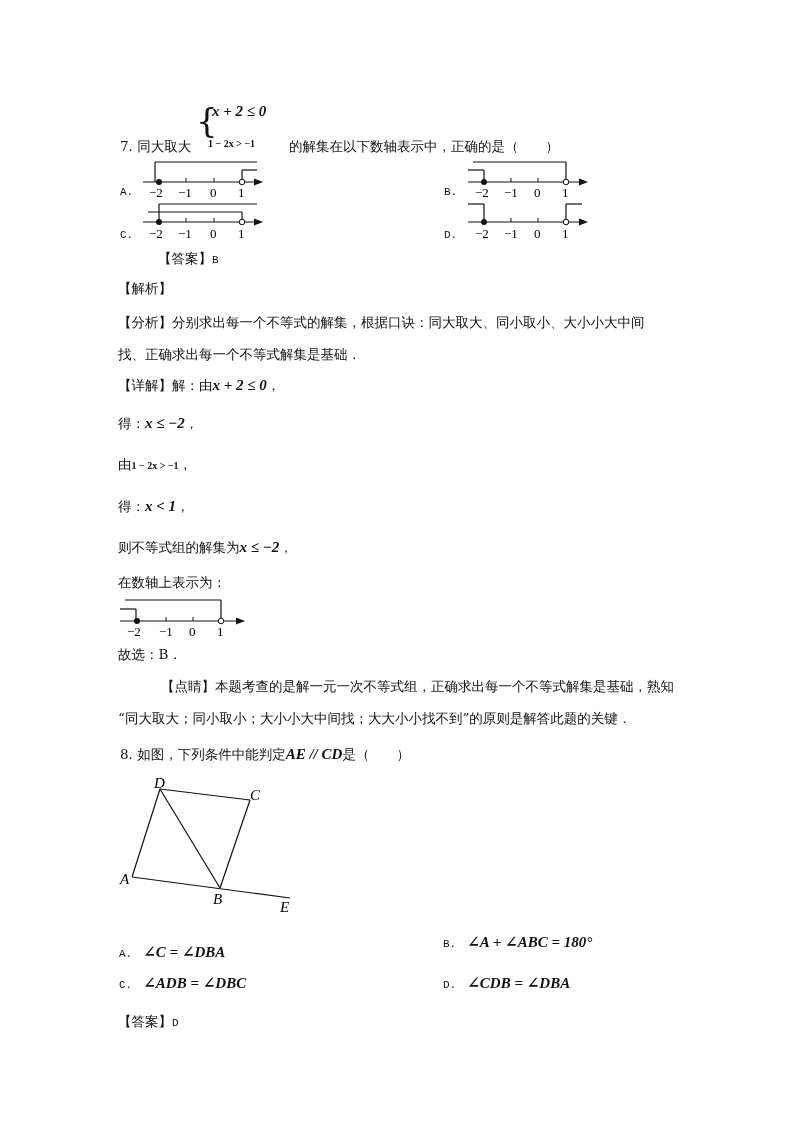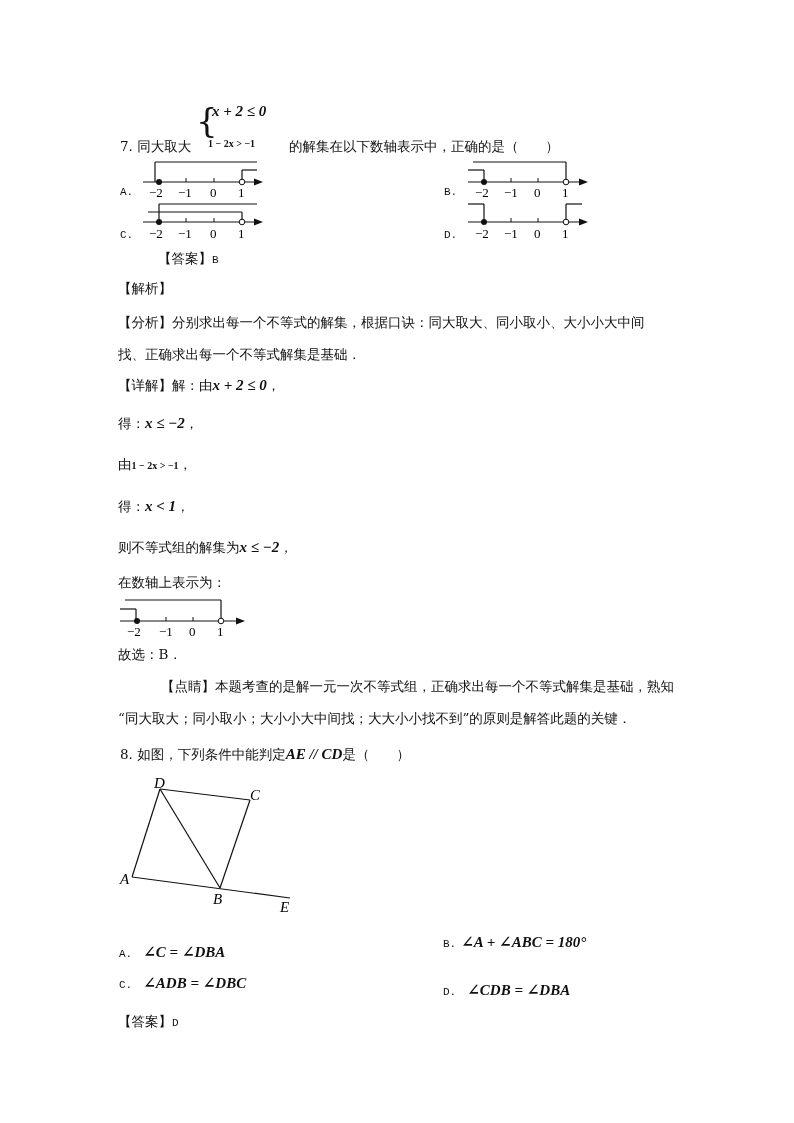--- a/index.html
+++ b/index.html
@@ -164,26 +164,26 @@
   <text x="103" y="134" font-size="15" font-style="italic">B</text>
   <text x="170" y="142" font-size="15" font-style="italic">E</text>
 </svg>
 
 <div class="abs" style="left:119px;top:932px;margin-top:10px;">
   <span class="optlabel">A.</span>
   <span class="math" style="margin-left:6px;">∠C = ∠DBA</span>
 </div>
 <div class="abs" style="left:443px;top:932px;">
   <span class="optlabel">B.</span>
-  <span class="math" style="">∠A + ∠ABC = 180°</span>
+  <span class="math" style="margin-left:6px;">∠A + ∠ABC = 180°</span>
 </div>
 <div class="abs" style="left:119px;top:973px;">
   <span class="optlabel">C.</span>
   <span class="math" style="margin-left:6px;">∠ADB = ∠DBC</span>
 </div>
-<div class="abs" style="left:443px;top:973px;margin-top:7px;">
+<div class="abs" style="left:443px;top:973px;">
   <span class="optlabel">D.</span>
   <span class="math" style="margin-left:6px;">∠CDB = ∠DBA</span>
 </div>
 
 <div class="abs txt" style="left:118px;top:1012px;">
   <span>【答案】</span><span class="optlabel">D</span>
 </div>
 
 </body></html>

